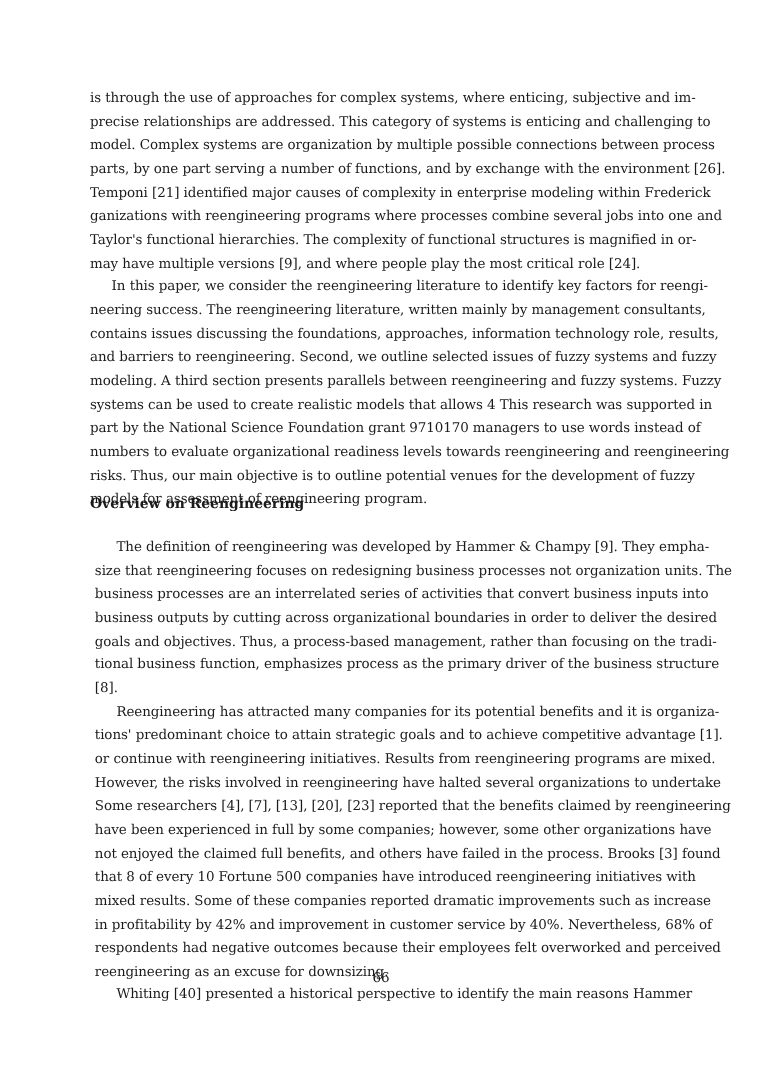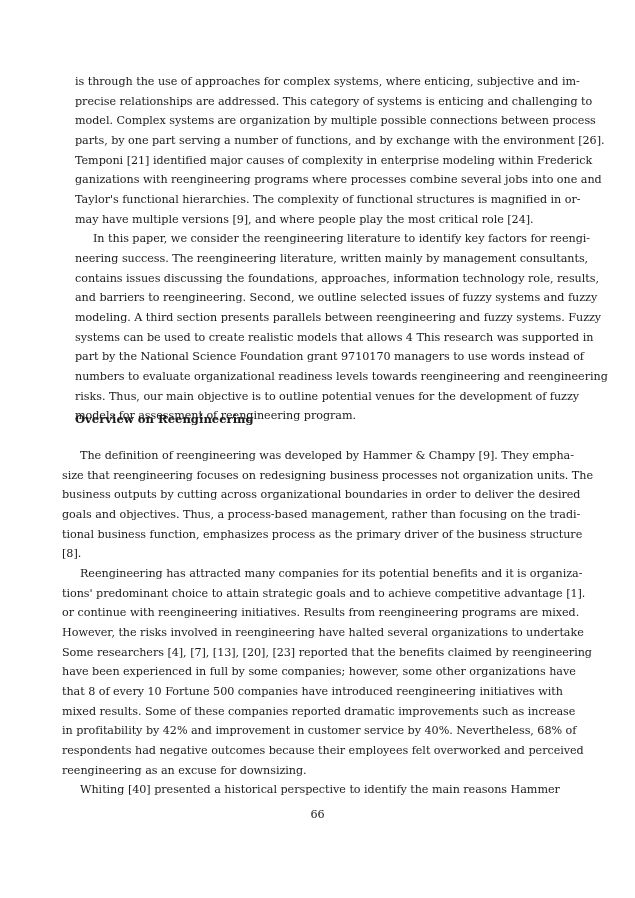--- a/index.html
+++ b/index.html
@@ -35,21 +35,21 @@
       font-family: "DejaVu Serif", "Liberation Serif", serif;
       font-weight: bold;
       font-size: 11.6px;
       line-height: 20px;
       position: absolute;
       left: 75px;
       top: 409px;
     }
     .section {
       position: absolute;
-      left: 62px;
+      left: 79px;
       top: 446px;
       width: 492px;
     }
     .page-number {
       position: absolute;
       left: 0;
       width: 635px;
       top: 808px;
       text-align: center;
       font-size: 11.2px;
@@ -84,32 +84,34 @@
     <span class="line last">models for assessment of reengineering program.</span>
   </p>
 </div>
 
 <h2 class="heading">Overview on Reengineering</h2>
 
 <div class="section">
   <p class="para">
     <span class="line" style="padding-left:18px">The definition of reengineering was developed by Hammer &amp; Champy [9]. They empha-</span>
     <span class="line">size that reengineering focuses on redesigning business processes not organization units. The</span>
+    <span class="line">business processes are an interrelated series of activities that convert business inputs into</span>
     <span class="line">business outputs by cutting across organizational boundaries in order to deliver the desired</span>
     <span class="line">goals and objectives. Thus, a process-based management, rather than focusing on the tradi-</span>
     <span class="line">tional business function, emphasizes process as the primary driver of the business structure</span>
     <span class="line last">[8].</span>
   </p>
   <p class="para">
     <span class="line" style="padding-left:18px">Reengineering has attracted many companies for its potential benefits and it is organiza-</span>
     <span class="line">tions' predominant choice to attain strategic goals and to achieve competitive advantage [1].</span>
     <span class="line">or continue with reengineering initiatives. Results from reengineering programs are mixed.</span>
     <span class="line">However, the risks involved in reengineering have halted several organizations to undertake</span>
     <span class="line">Some researchers [4], [7], [13], [20], [23] reported that the benefits claimed by reengineering</span>
     <span class="line">have been experienced in full by some companies; however, some other organizations have</span>
+    <span class="line">not enjoyed the claimed full benefits, and others have failed in the process. Brooks [3] found</span>
     <span class="line">that 8 of every 10 Fortune 500 companies have introduced reengineering initiatives with</span>
     <span class="line">mixed results. Some of these companies reported dramatic improvements such as increase</span>
     <span class="line">in profitability by 42% and improvement in customer service by 40%. Nevertheless, 68% of</span>
     <span class="line">respondents had negative outcomes because their employees felt overworked and perceived</span>
     <span class="line last">reengineering as an excuse for downsizing.</span>
   </p>
   <p class="para">
     <span class="line" style="padding-left:18px">Whiting [40] presented a historical perspective to identify the main reasons Hammer</span>
   </p>
 </div>

